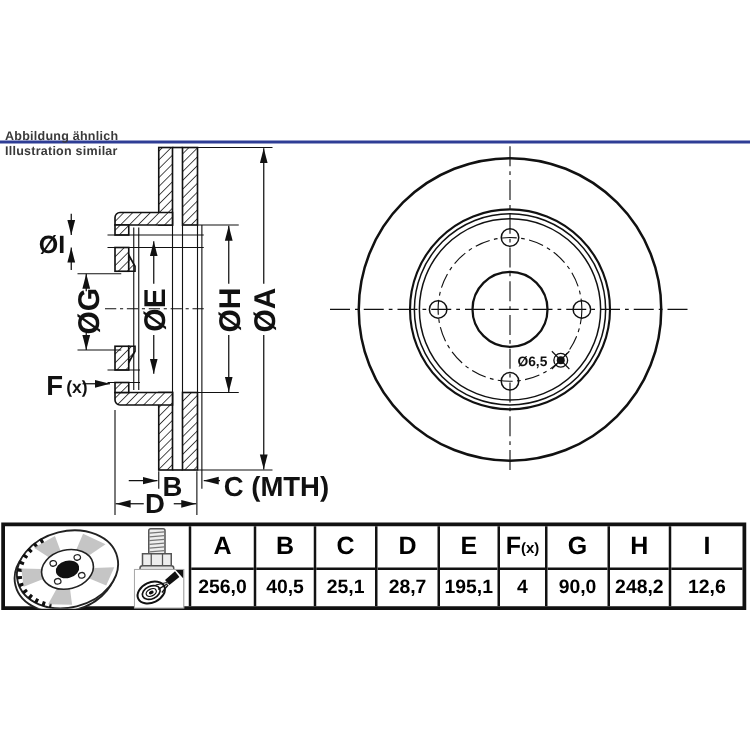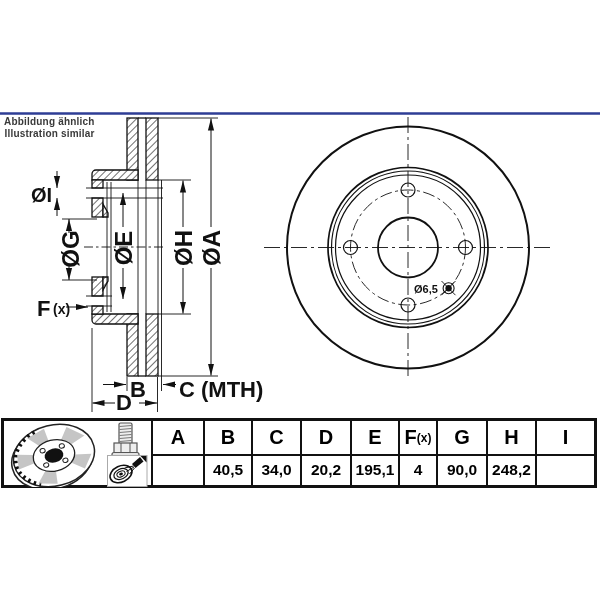--- a/index.html
+++ b/index.html
@@ -1,20 +1,20 @@
 <!DOCTYPE html>
 <html><head>
 <meta charset="utf-8">
 <style>
   html,body{margin:0;padding:0;background:#fff;}
   .stage{position:relative;width:600px;height:600px;background:#fff;overflow:hidden;
          font-family:"Liberation Sans",sans-serif;}
   .drawing{position:absolute;left:0;top:0;}
-  .note{position:absolute;left:4px;top:116px;font-weight:bold;font-size:10px;
-        line-height:12px;color:#3a3a3a;letter-spacing:.2px;text-align:right;}
+  .note{position:absolute;left:4px;top:104px;font-weight:bold;font-size:10px;
+        line-height:12px;color:#3a3a3a;letter-spacing:.2px;}
   .parts-table{position:absolute;left:1px;top:418px;width:596px;height:70px;
         border:3px solid #111;background:#fff;display:flex;box-sizing:border-box;}
   .icons-cell{width:147px;position:relative;box-sizing:border-box;}
   .icons-cell svg{position:absolute;}
   .tcol{border-left:2.5px solid #111;display:flex;flex-direction:column;box-sizing:border-box;}
   .tcol .hdr{height:34.5px;border-bottom:2.5px solid #111;display:flex;align-items:center;
         justify-content:center;font-weight:bold;font-size:20px;color:#000;box-sizing:border-box;}
   .tcol .hdr .sub{font-size:12px;font-weight:bold;margin-top:1px;}
   .tcol .val{flex:1;display:flex;align-items:center;justify-content:center;
         font-weight:bold;font-size:15.5px;color:#000;}
@@ -194,38 +194,39 @@
           <line x1="27" y1="12" x2="19.5" y2="16.5"></line>
           <line x1="27.5" y1="13" x2="22.5" y2="19"></line>
         </g>
       </svg>
     </div>
 
     <div class="tcol" style="width:52px">
       <div class="hdr">
           <span>A</span>
         </div>
+      <div class="val">256,0</div>
     </div>
     <div class="tcol" style="width:48px">
       <div class="hdr">
           <span>B</span>
         </div>
       <div class="val">40,5</div>
     </div>
     <div class="tcol" style="width:49px">
       <div class="hdr">
           <span>C</span>
         </div>
-      <div class="val">34,0</div>
+      <div class="val">25,1</div>
     </div>
     <div class="tcol" style="width:50px">
       <div class="hdr">
           <span>D</span>
         </div>
-      <div class="val">20,2</div>
+      <div class="val">28,7</div>
     </div>
     <div class="tcol" style="width:48px">
       <div class="hdr">
           <span>E</span>
         </div>
       <div class="val">195,1</div>
     </div>
     <div class="tcol" style="width:38px">
       <div class="hdr">
           <span>F</span>
@@ -242,15 +243,16 @@
     <div class="tcol" style="width:49px">
       <div class="hdr">
           <span>H</span>
         </div>
       <div class="val">248,2</div>
     </div>
     <div class="tcol" style="flex:1">
       <div class="hdr">
           <span>I</span>
         </div>
+      <div class="val">12,6</div>
     </div>
   </div>
 </div>
 
 </body></html>

